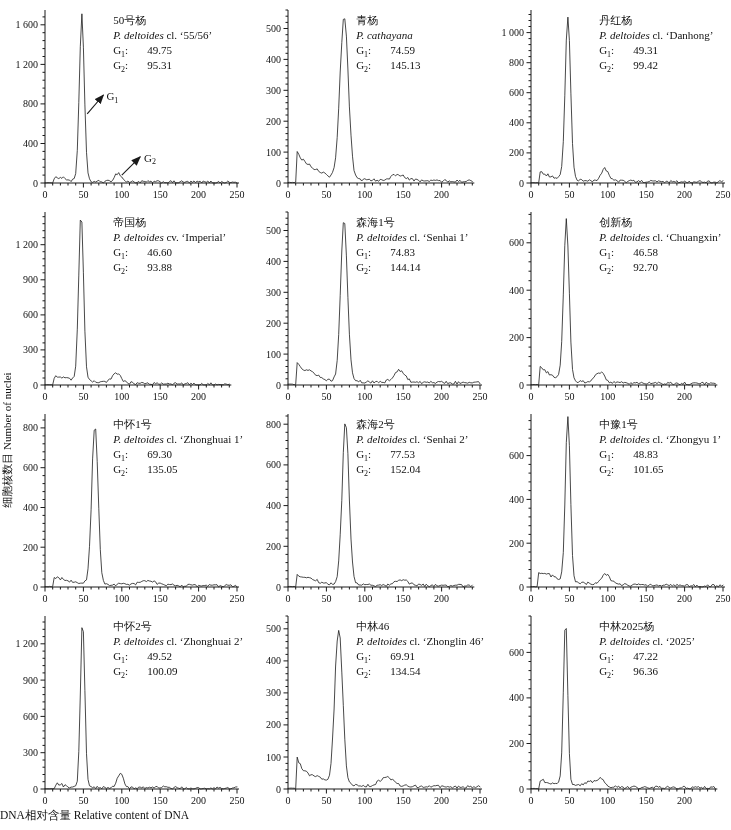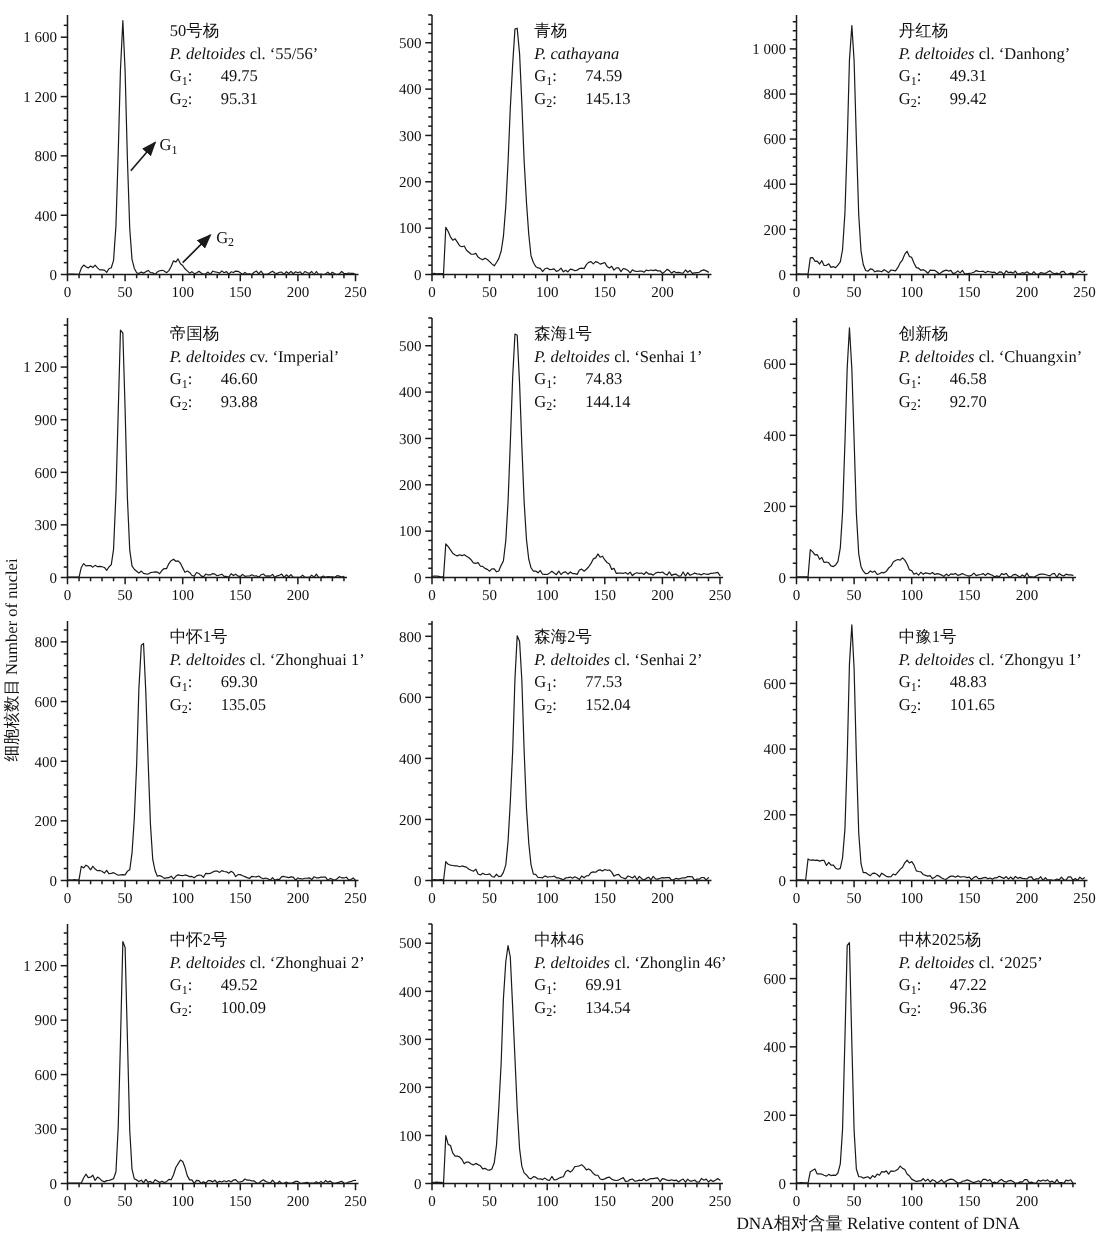--- a/index.html
+++ b/index.html
@@ -8,21 +8,21 @@
   #grid{position:absolute;left:0;top:2px;display:grid;grid-template-columns:243px 243px 243px;grid-auto-rows:202px;}
   .panel{position:relative;}
   .panel svg{overflow:visible;display:block;}
   .ax{stroke:#1a1a1a;stroke-width:1;fill:none;}
   .cv{stroke:#1a1a1a;stroke-width:0.8;fill:none;stroke-linejoin:round;stroke-linecap:round;}
   .tk{font:10px "Liberation Serif",serif;fill:#111;}
   .an{font:11px "Liberation Serif",serif;fill:#111;}
   .arrl{stroke:#1a1a1a;stroke-width:1.1;fill:none;}
   .ylab{position:absolute;top:432px;left:-128px;width:272px;height:16px;text-align:center;
         transform:rotate(-90deg);font:11px "Liberation Serif",serif;white-space:nowrap;}
-  .xlab{position:absolute;left:0;top:808px;width:680px;text-align:right;
+  .xlab{position:absolute;left:0;top:808px;width:680px;text-align:left;
         font:11.5px "Liberation Serif",serif;}
 </style>
 </head>
 <body>
 
 <div class="fig">
   <div class="ylab">细胞核数目 Number of nuclei</div>
   <div id="grid">
       <div class="panel">
         <svg width="243" height="202" viewBox="0 0 243 202">

